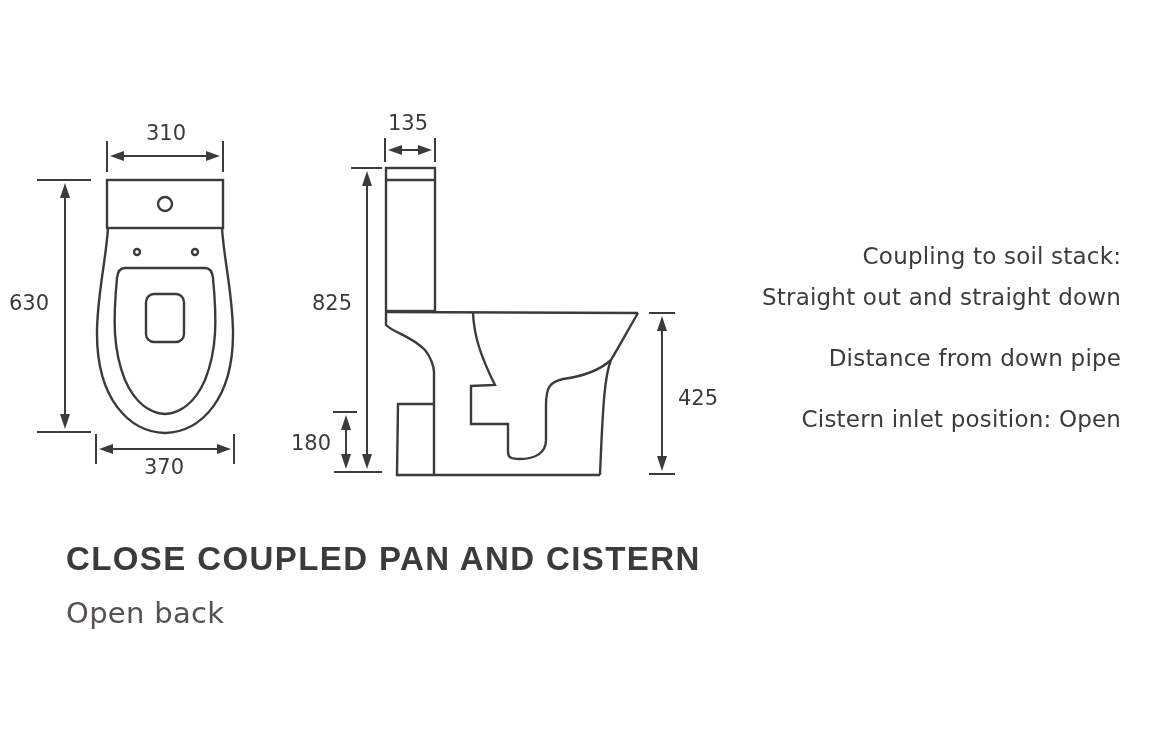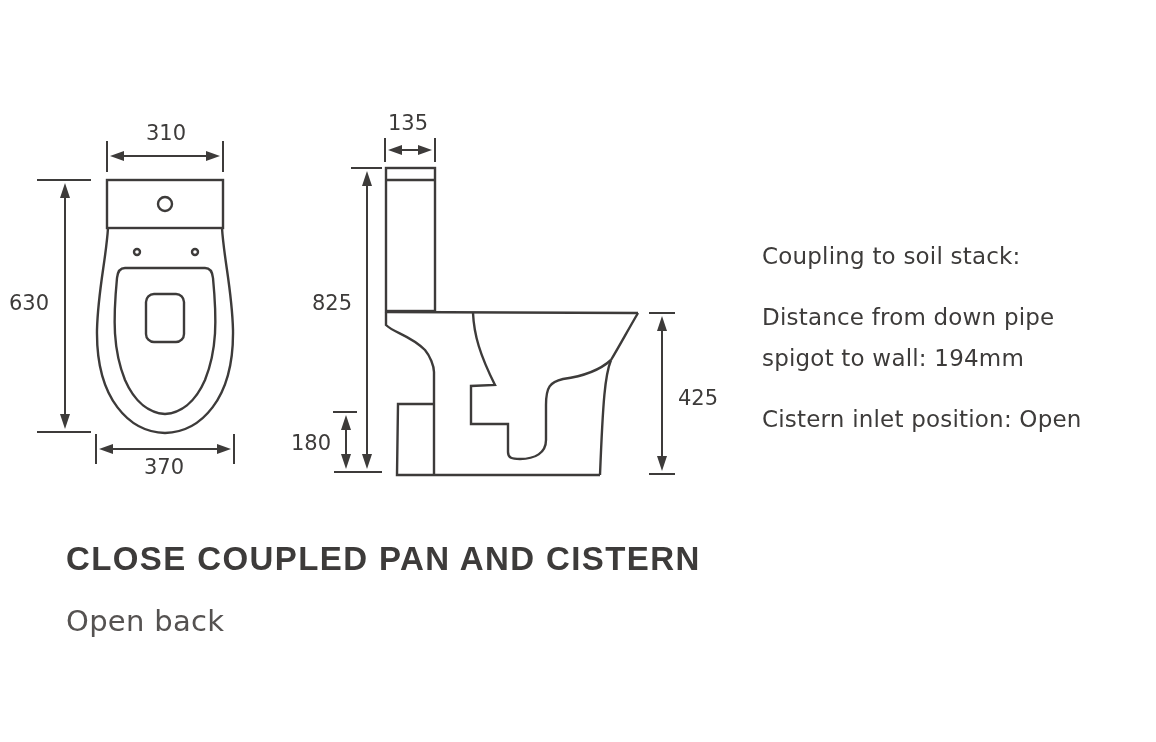--- a/index.html
+++ b/index.html
@@ -4,23 +4,23 @@
   <style>
     html, body { margin: 0; padding: 0; background: #ffffff; }
     body { width: 1156px; height: 742px; position: relative; overflow: hidden; font-family: "Liberation Sans", sans-serif; color: #3d3b3a; }
     #drawing { position: absolute; left: 0; top: 0; width: 1156px; height: 742px; }
     .line { stroke: #3d3b3a; stroke-width: 2.4; fill: none; }
     .dim { stroke: #3d3b3a; stroke-width: 2; fill: none; }
     .arrow { fill: #3d3b3a; stroke: none; }
     svg text { font-family: "DejaVu Sans", sans-serif; font-size: 21px; fill: #3d3b3a; }
     .notes { position: absolute; left: 762px; top: 236px; font-family: "DejaVu Sans", sans-serif; font-size: 23px; color: #3d3b3a; letter-spacing: 0.2px; }
     .note-block { margin-bottom: 20px; line-height: 41px; }
-    .note-line { display: block; white-space: nowrap; }
+    .note-line { display: block; white-space: nowrap; text-align: right; }
     .title { position: absolute; left: 66px; top: 540px; font-family: "Liberation Sans", sans-serif; font-weight: bold; font-size: 33px; letter-spacing: 1.4px; color: #3d3b3a; white-space: nowrap; }
-    .subtitle { position: absolute; left: 66px; top: 596px; font-family: "DejaVu Sans", sans-serif; font-weight: normal; font-size: 29px; color: #555251; white-space: nowrap; letter-spacing: 0.3px; margin-top: 8px; }
+    .subtitle { position: absolute; left: 66px; top: 596px; font-family: "DejaVu Sans", sans-serif; font-weight: normal; font-size: 29px; color: #555251; white-space: nowrap; letter-spacing: 0.3px; }
   </style>
 </head>
 <body>
 
 <svg id="drawing" viewBox="0 0 1156 742" xmlns="http://www.w3.org/2000/svg">
 
   <g>
 
     <rect class="line" x="107" y="180" width="116" height="48"></rect>
     <circle class="line" cx="165" cy="204" r="7"></circle>
@@ -98,24 +98,24 @@
     <line class="dim" x1="662" y1="323" x2="662" y2="464"></line>
     <polygon class="arrow" points="662,316 657,331 667,331"></polygon>
     <polygon class="arrow" points="662,471 657,456 667,456"></polygon>
     <text x="678" y="405">425</text>
   </g>
 </svg>
 
 <div class="notes">
   <div class="note-block">
     <span class="note-line">Coupling to soil stack:</span>
+    <span class="note-line">Straight out and straight down</span>
   </div>
   <div class="note-block">
     <span class="note-line">Distance from down pipe</span>
-    <span class="note-line">spigot to wall: 194mm</span>
   </div>
   <div class="note-block">
     <span class="note-line">Cistern inlet position: Open</span>
   </div>
 </div>
 
 <div class="title">CLOSE COUPLED PAN AND CISTERN</div>
 <div class="subtitle">Open back</div>
 
 </body></html>

